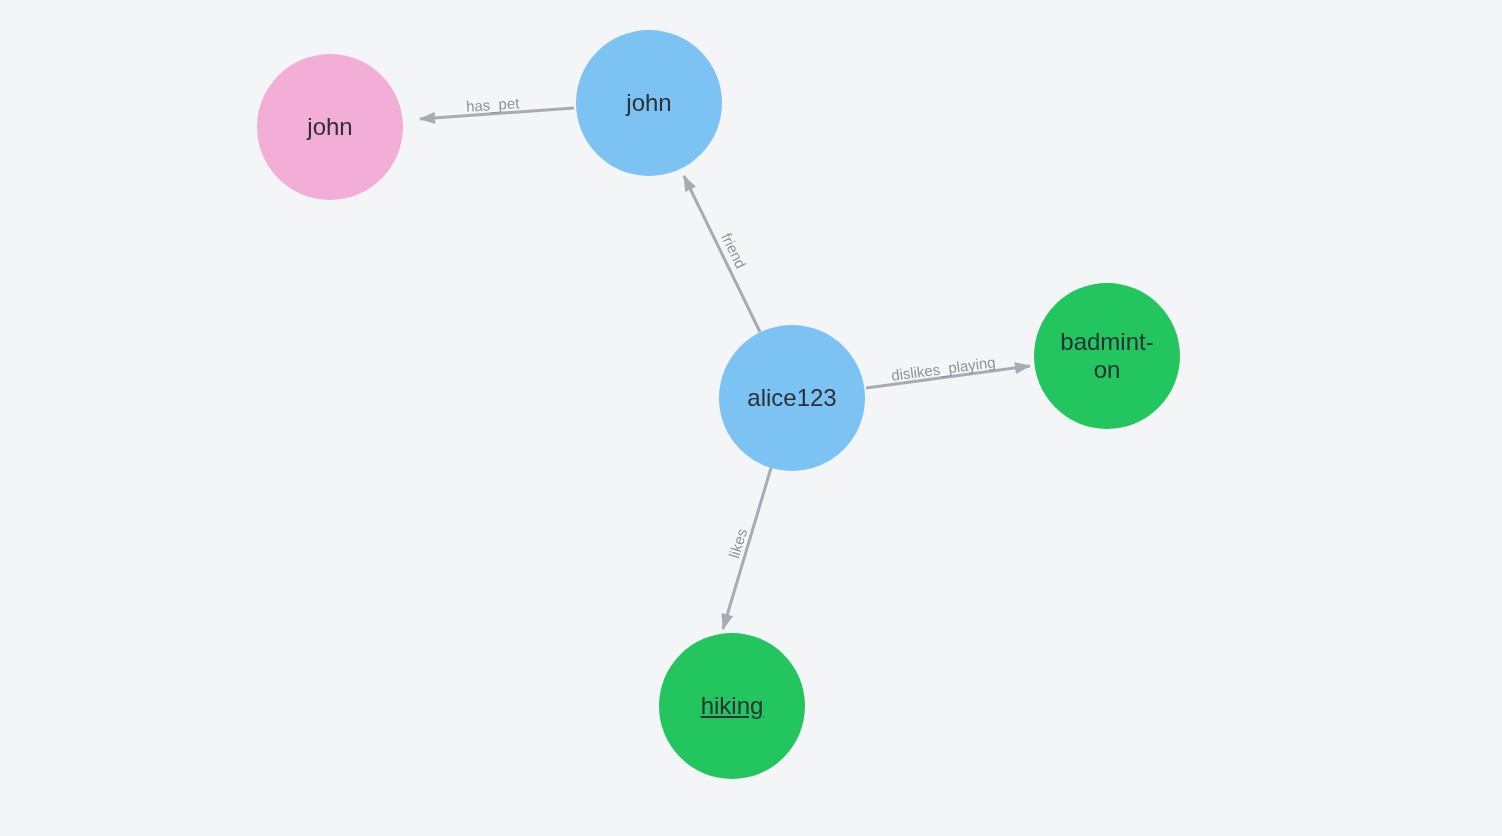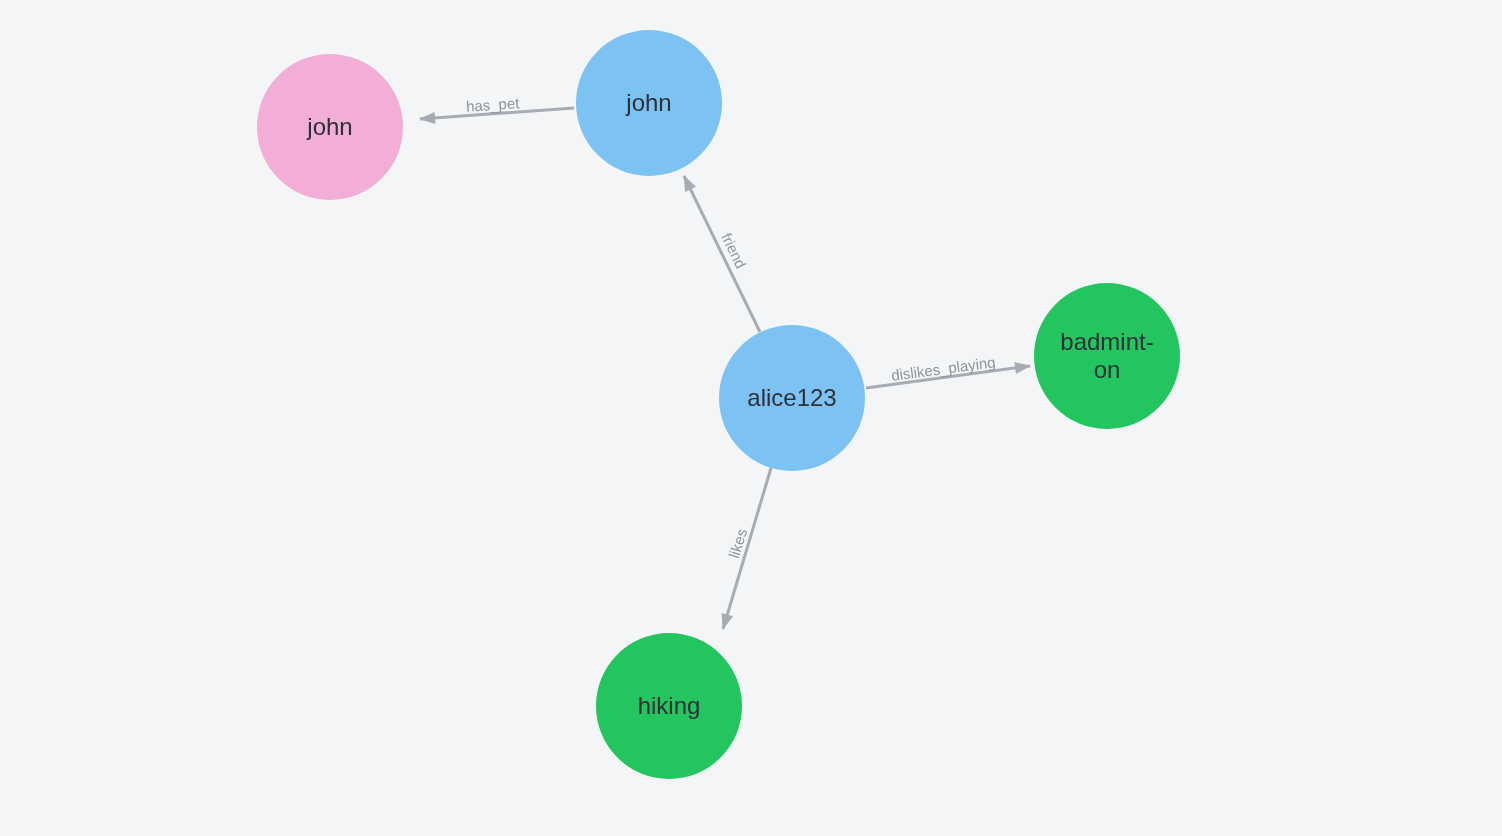--- a/index.html
+++ b/index.html
@@ -95,17 +95,17 @@
 
   <div class="node c-blue" style="left:719px; top:325px;align-items:center;">
     <span class="node-label">alice123</span>
   </div>
 
   <div class="node c-purple" style="left:1034px; top:283px;">
     <span class="node-label">badmint-
 on</span>
   </div>
 
-  <div class="node c-purple" style="left:596px; top:633px;">
+  <div class="node c-purple" style="left:659px; top:633px;text-decoration:underline;">
     <span class="node-label">hiking</span>
   </div>
 
 </div>
 
 </body></html>

